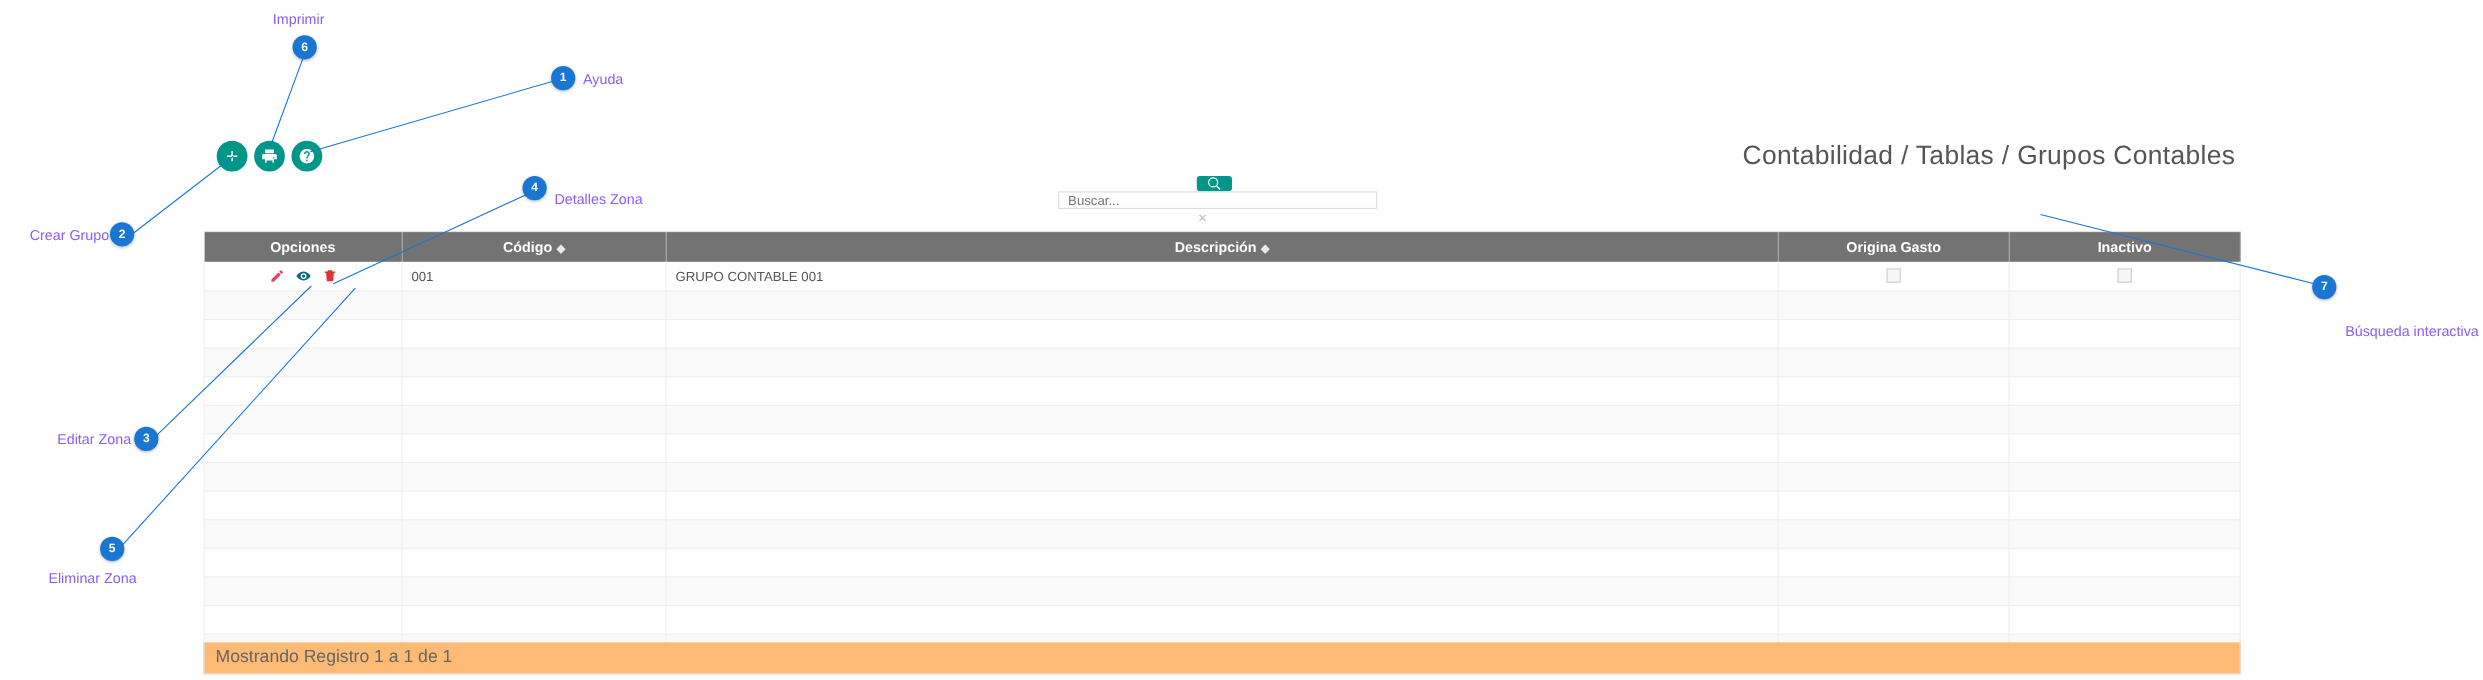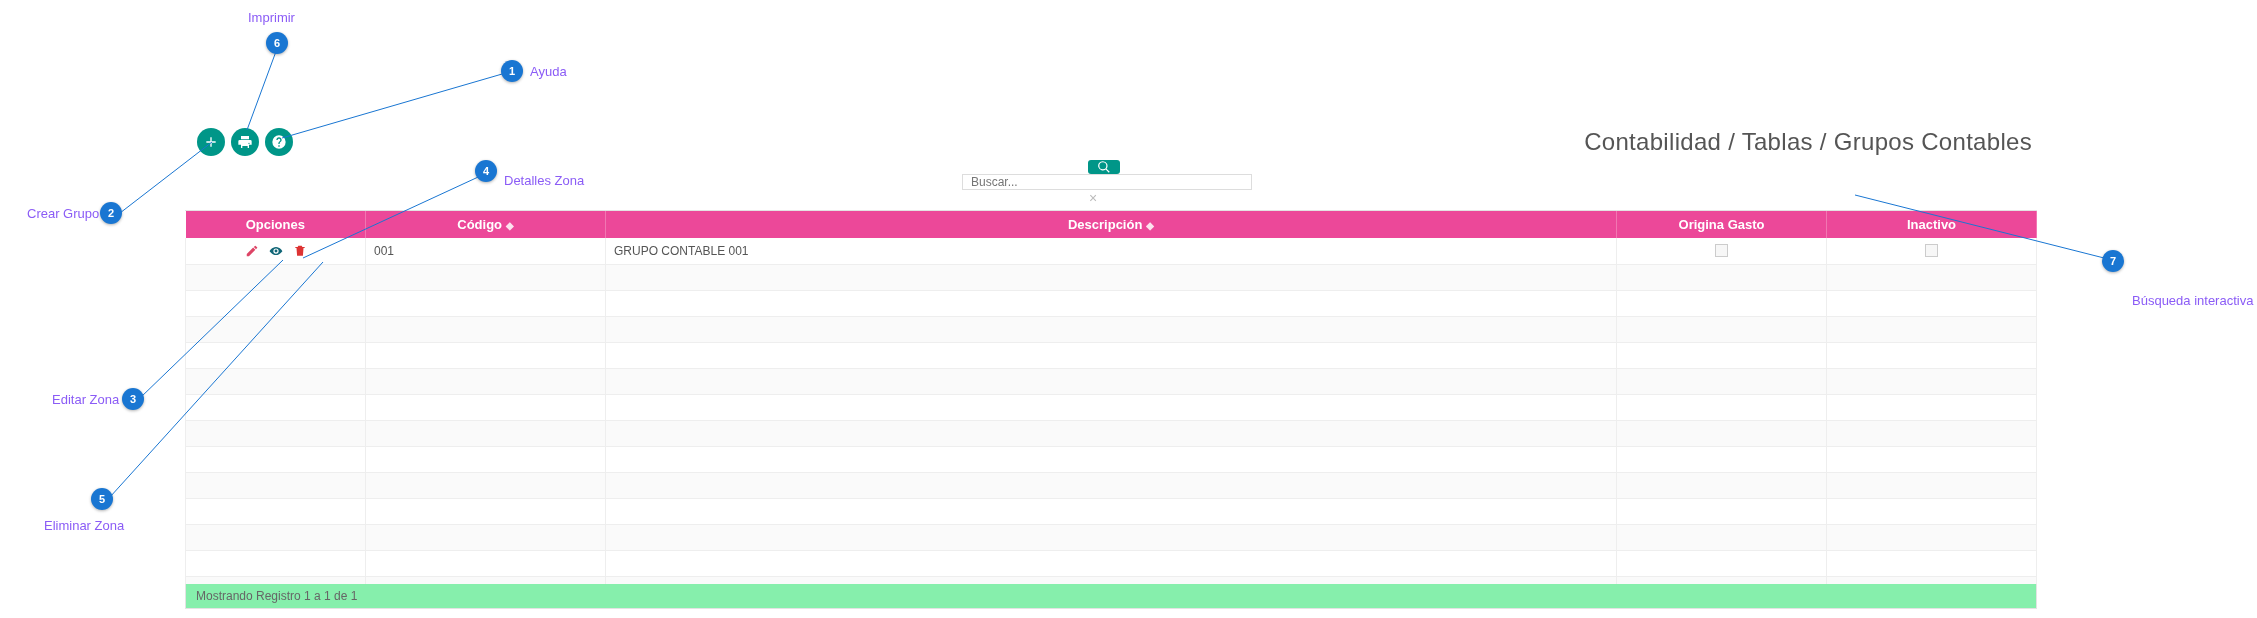--- a/index.html
+++ b/index.html
@@ -118,21 +118,21 @@
     top: 210px;
     width: 1852px;
     border-top: 1px solid #e3e3e3;
   }
   .grid table {
     width: 100%;
     border-collapse: collapse;
     table-layout: fixed;
   }
   .grid thead th {
-    background: #ec4899;
+    background: #737373;
     color: #fff;
     font-weight: bold;
     font-size: 13px;
     padding: 6px 8px;
     border-right: 1px solid rgba(255,255,255,.25);
     text-align: center;
   }
   .sort-ind { font-size: 10px; opacity: .85; margin-left: 4px; }
   .grid tbody td {
     border: 1px solid #eee;
@@ -156,23 +156,23 @@
     margin: 0 auto;
   }
   .grid-footer {
     position: absolute;
     left: 185px;
     top: 584px;
     width: 1852px;
     border: 1px solid #e3e3e3;
     border-top: none;
     padding: 5px 10px;
-    font-size: 12px;
+    font-size: 16px;
     color: #666;
-    background: #86efac;
+    background: #fdba74;
   }
 
   
   col.c-opt   { width: 180px; }
   col.c-code  { width: 240px; }
   col.c-desc  { width: auto; }
   col.c-gasto { width: 210px; }
   col.c-inact { width: 210px; }
 </style>
 </head>

